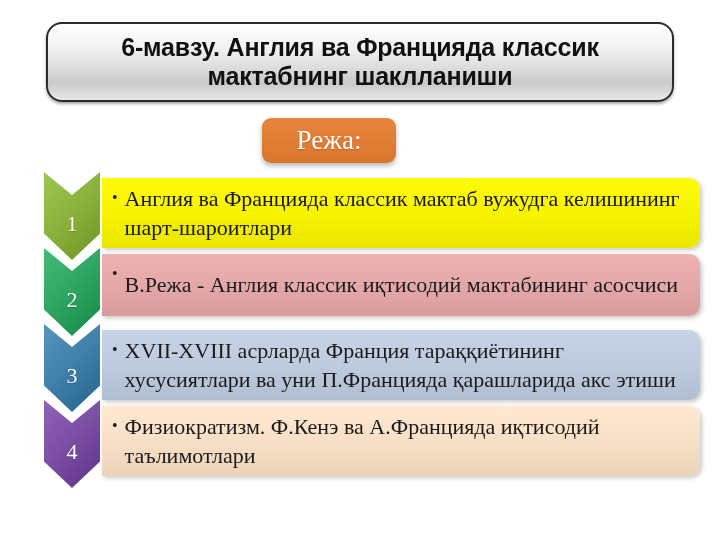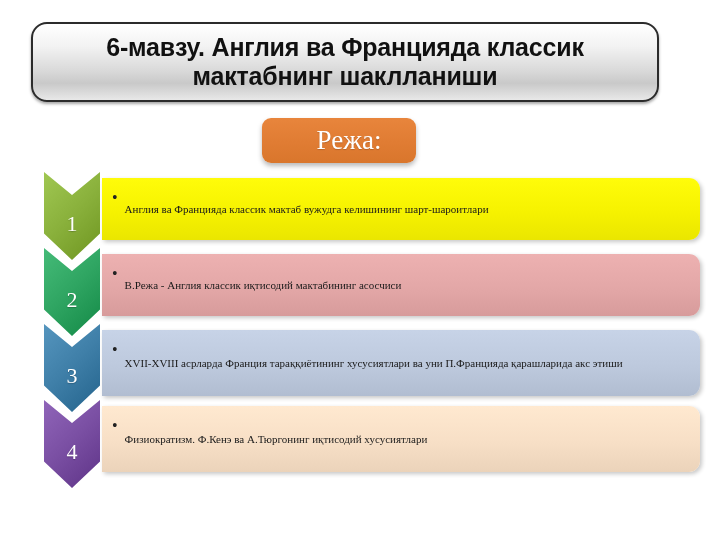--- a/index.html
+++ b/index.html
@@ -11,21 +11,21 @@
     height: 540px;
     background: #ffffff;
     font-family: "Liberation Serif", "DejaVu Serif", serif;
     overflow: hidden;
     position: relative;
   }
 
   
   #title-banner {
     position: absolute;
-    left: 31px;
+    left: 46px;
     top: 22px;
     width: 628px;
     height: 80px;
     box-sizing: border-box;
     border: 2px solid #2b2b2b;
     border-radius: 16px;
     background: linear-gradient(to bottom,
                 #ffffff 0%,
                 #f2f2f2 30%,
                 #d9d9d9 62%,
@@ -53,21 +53,20 @@
     left: 262px;
     top: 118px;
     width: 134px;
     height: 45px;
     border-radius: 9px;
     background: linear-gradient(to bottom, #e8853c 0%, #e07c33 55%, #d9762c 100%);
     box-shadow: 0 3px 5px rgba(0,0,0,0.28);
     display: flex;
     align-items: center;
     justify-content: center;
-    padding-left: 20px;
   }
   #plan-badge-label {
     color: #ffffff;
     font-size: 27px;
     font-family: "Liberation Serif", "DejaVu Serif", serif;
     text-shadow: 0 1px 1px rgba(0,0,0,0.18);
   }
 
   
   .plan-row {
@@ -119,21 +118,21 @@
     flex: 0 0 auto;
     font-size: 16px;
     line-height: 1;
     color: #222222;
     align-self: flex-start;
     margin-top: 6px;
     margin-right: 7px;
   }
   .bar-text {
     flex: 1 1 auto;
-    font-size: 11px;
+    font-size: 22px;
     line-height: 1.32;
     color: #1a1a1a;
     font-family: "Liberation Serif", "DejaVu Serif", serif;
   }
   .bar.tall { min-height: 66px; }
 </style>
 </head>
 <body>
 
 <div id="title-banner">
@@ -173,15 +172,15 @@
     <span class="bar-text">XVII-XVIII асрларда Франция тараққиётининг  хусусиятлари ва уни П.Францияда қарашларида  акс  этиши</span>
   </div>
 </div>
 
 <div class="plan-row r3">
   <div class="chevron" id="chev3" style="background: linear-gradient(135deg, rgb(144, 101, 185) 0%, rgb(122, 79, 163) 48%, rgb(94, 51, 135) 100%);">
     <span class="chevron-number">4</span>
   </div>
   <div class="bar tall" id="bar3" style="background: linear-gradient(rgb(255, 233, 208) 0%, rgb(247, 223, 198) 55%, rgb(235, 211, 186) 100%);">
     <span class="bar-bullet">•</span>
-    <span class="bar-text">Физиократизм. Ф.Кенэ ва А.Тюргонинг иқтисодий хусусиятлари</span>
+    <span class="bar-text">Физиократизм. Ф.Кенэ ва А.Францияда иқтисодий таълимотлари</span>
   </div>
 </div>
 
 </body></html>

